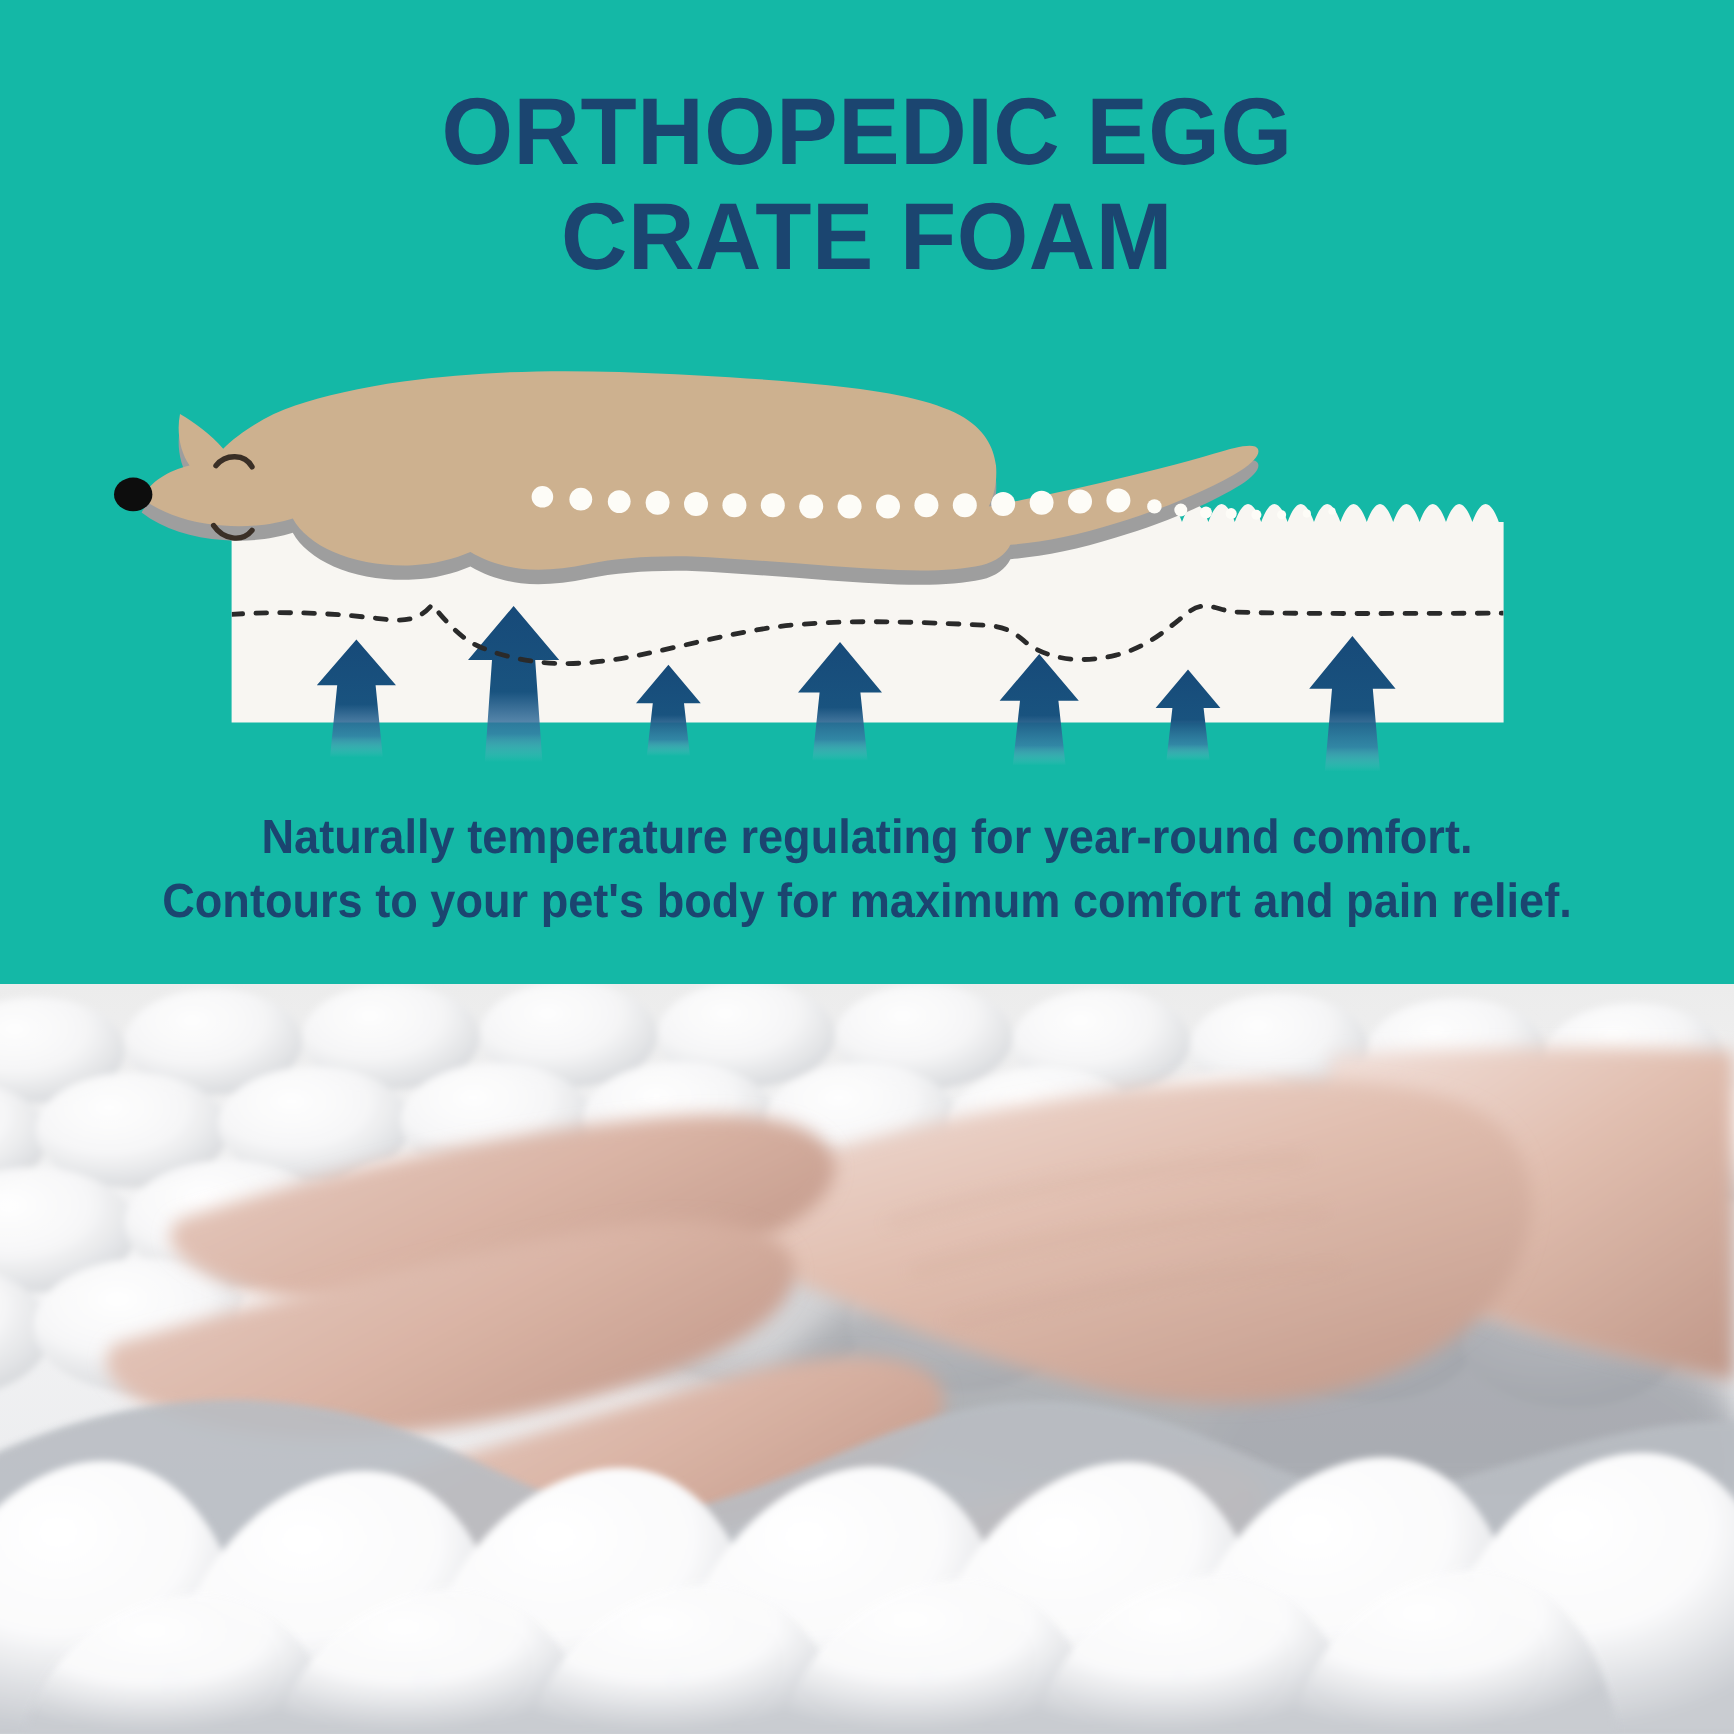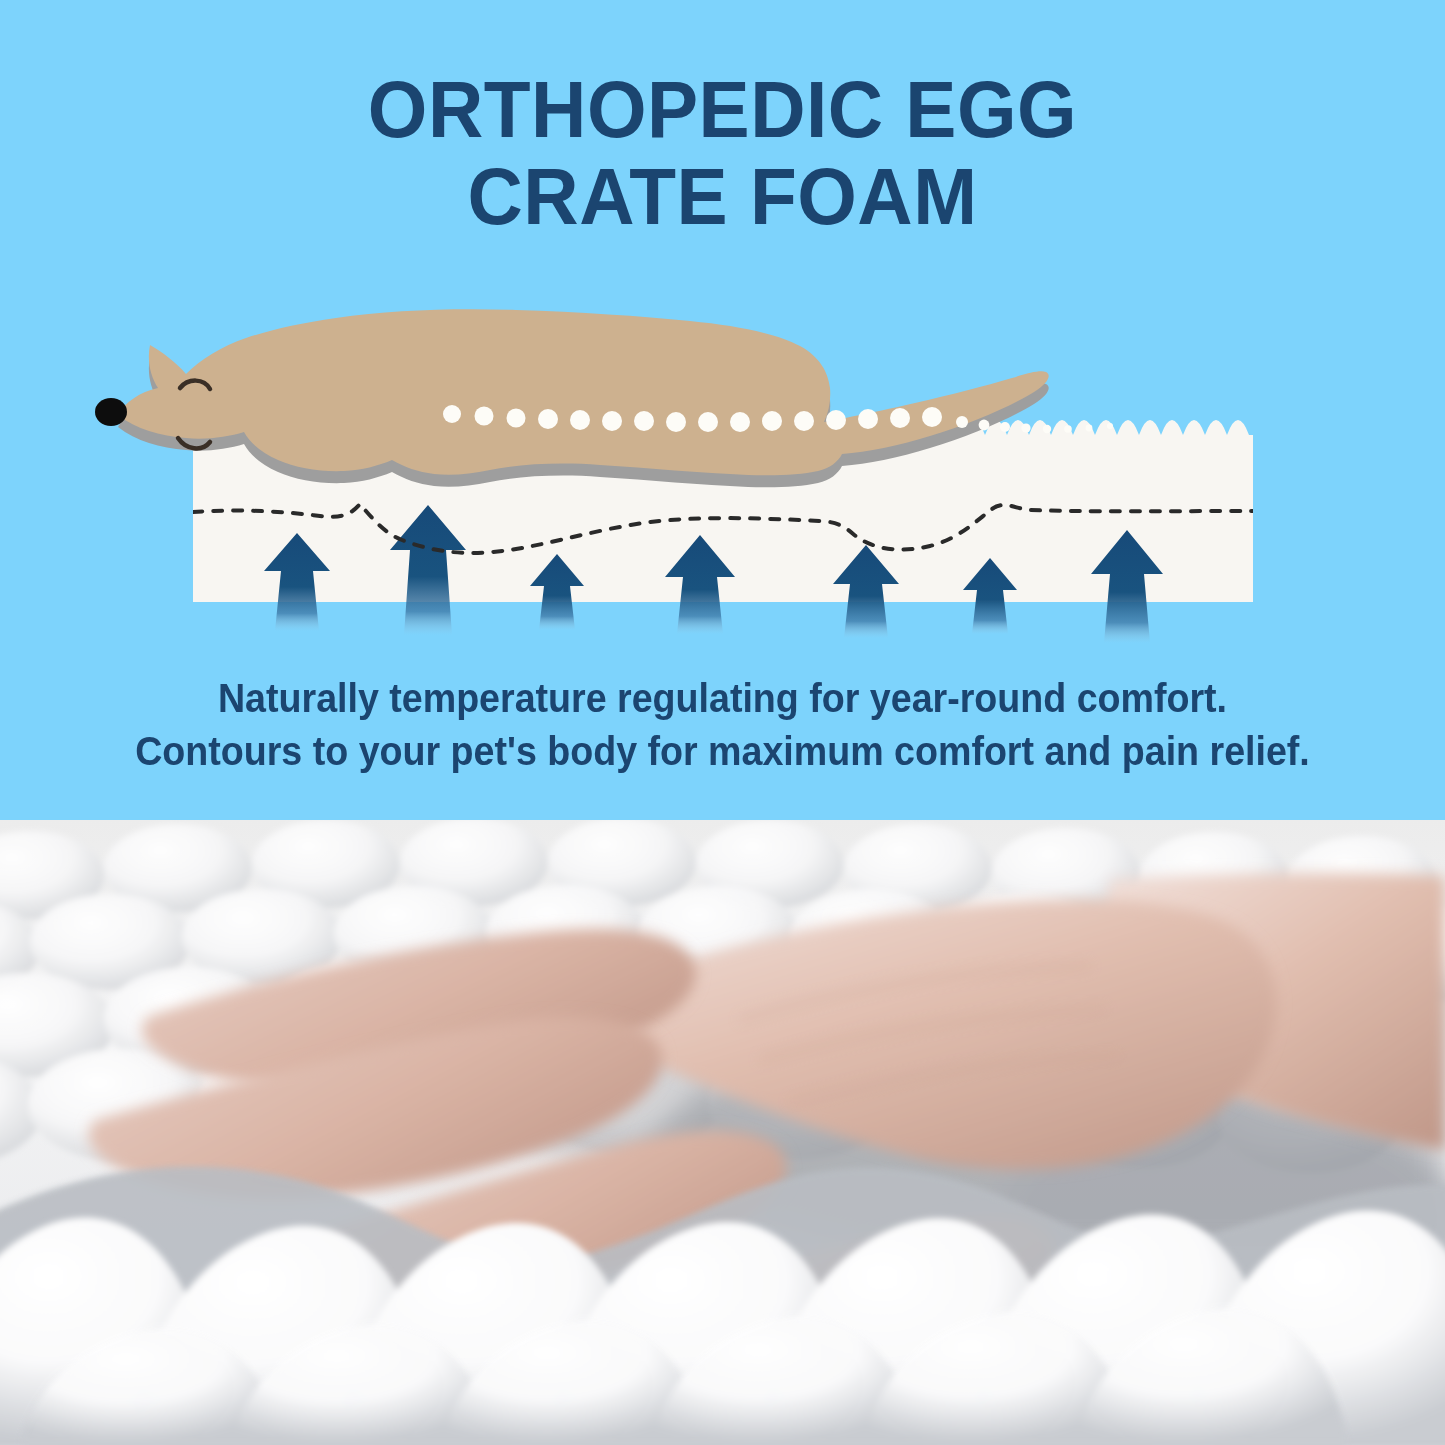--- a/index.html
+++ b/index.html
@@ -8,21 +8,21 @@
   body{
     font-family:"Liberation Sans", sans-serif;
     width:1445px; height:1445px; overflow:hidden;
     -webkit-font-smoothing:antialiased;
   }
   #page{ position:relative; width:1445px; height:1445px; overflow:hidden; }
 
   
   #top-panel{
     position:absolute; left:0; top:0; width:1445px; height:822px;
-    background:#7dd3fc;
+    background:#14b8a6;
     text-decoration:underline;
   }
 
   
   #headline{
     position:absolute; left:0; top:66px; width:1445px;
     text-align:center;
     color:#1b4570;
     font-family:"Liberation Sans","DejaVu Sans",sans-serif;
     font-weight:bold;

